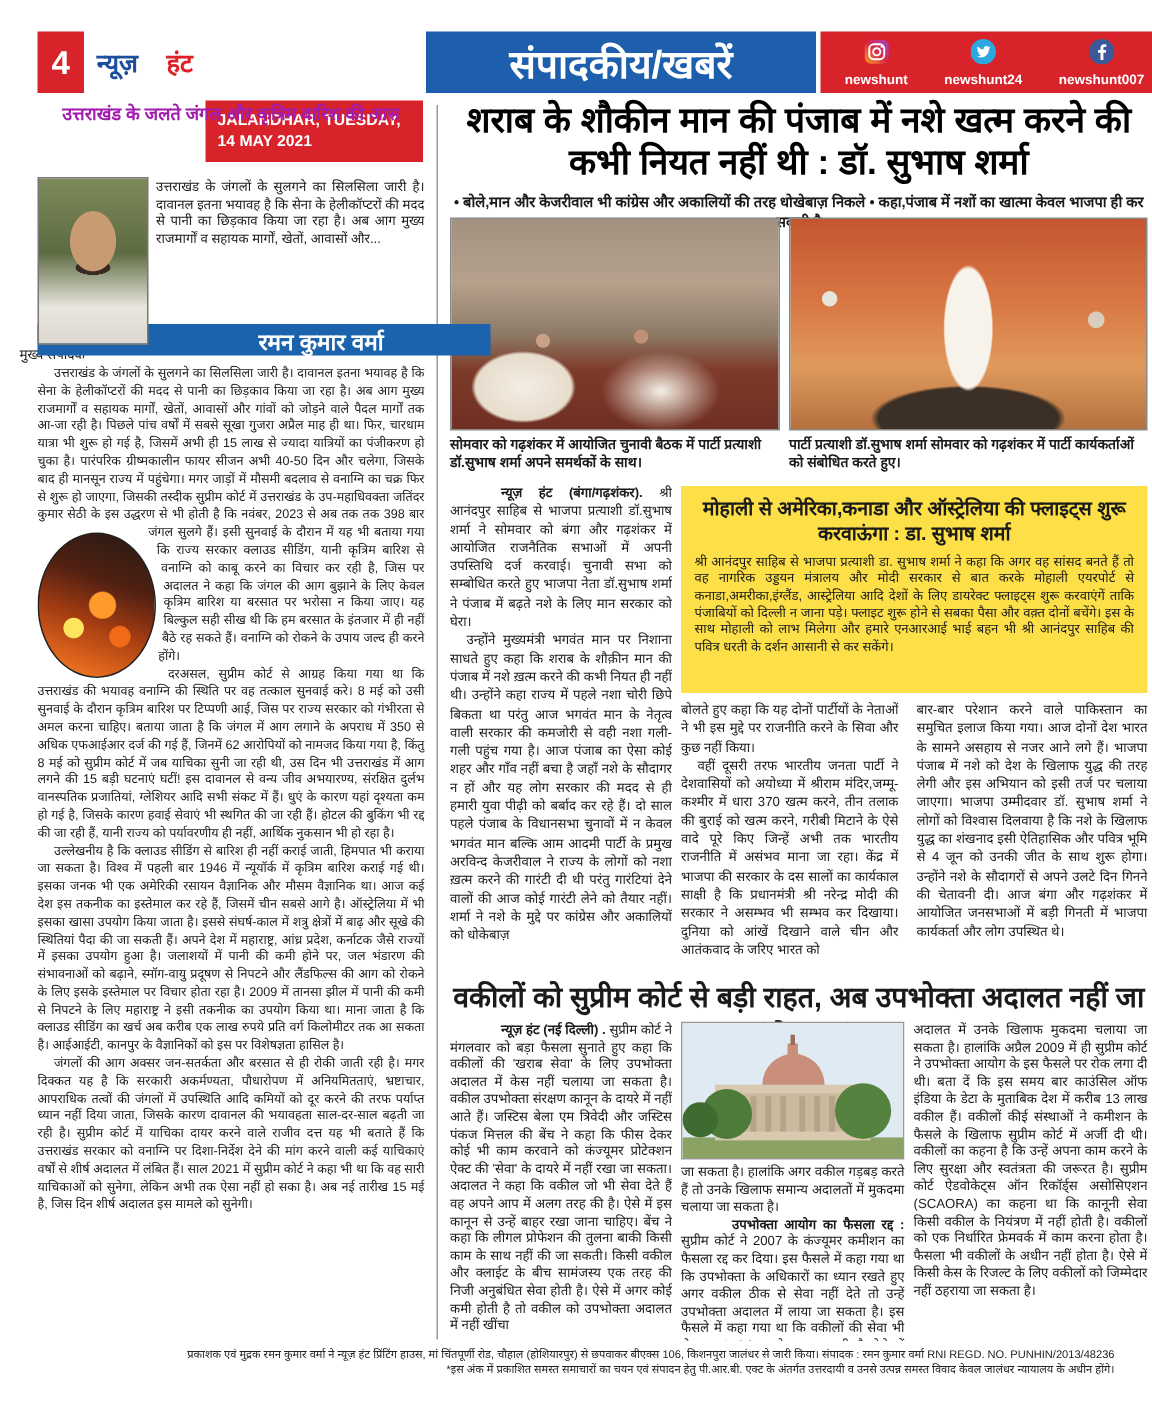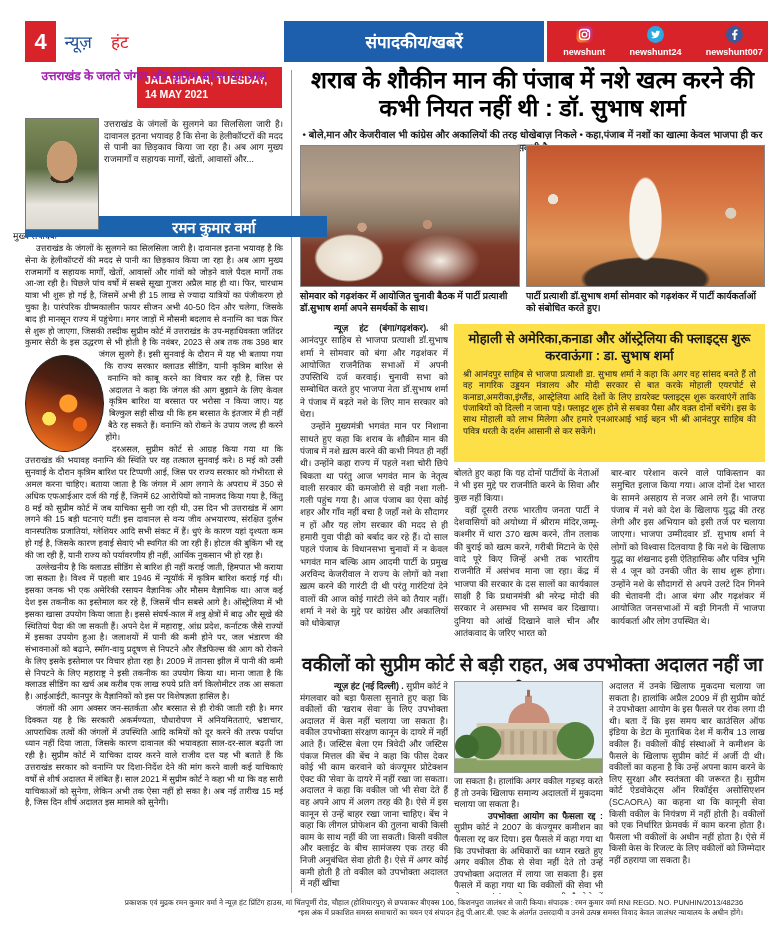--- a/index.html
+++ b/index.html
@@ -6,27 +6,27 @@
   html,body { background:#ffffff; }
   body { width:768px; height:940px; position:relative; overflow:hidden;
          font-family:"Liberation Sans", sans-serif; color:#1a1a1a; }
   .page { position:absolute; inset:0; }
   .abs { position:absolute; }
 
   
   .hdr-box { display:flex; align-items:center; justify-content:center; }
   .pgnum { left:25px; top:21px; width:31px; height:41px; background:#d8232a; color:#fff;
            font-size:22px; font-weight:bold; }
-  .logo { left:58px; top:21px; width:77px; height:41px; background:#fff; font-size:17px; font-weight:normal; }
+  .logo { left:58px; top:21px; width:77px; height:41px; background:#fff; font-size:17px; font-weight:bold; }
   .logo .l1 { color:#1d4f9c; }
   .logo .l2 { color:#e02028; margin-left:19px; }
   .datebox { left:137px; top:21px; width:145px; height:41px; background:#d8232a; color:#fff;
              font-weight:bold; font-size:10.5px; line-height:1.25; flex-direction:column; align-items:flex-start; padding-left:8px;margin-top:46px; }
   .sectionbox { left:284px; top:21px; width:260px; height:41px; background:#1d5fad; color:#fff;
-                font-size:17px; font-weight:bold; }
+                font-size:26px; font-weight:bold; }
   .socialbox { left:547px; top:21px; width:232px; height:41px; background:#d8232a; color:#fff;
                display:flex; align-items:center; justify-content:space-around; padding:0 4px; }
   .soc { display:flex; flex-direction:column; align-items:center; gap:1px; }
   .soc .handle { font-size:9px; font-weight:bold; color:#fff; line-height:1; }
 
   
   .vrule { left:291px; top:70px; width:1px; height:823px; background:#9a9a9a; }
 
   
   .lheadline { left:25px; top:69px; width:258px; font-size:12px; font-weight:bold; line-height:1.18;

